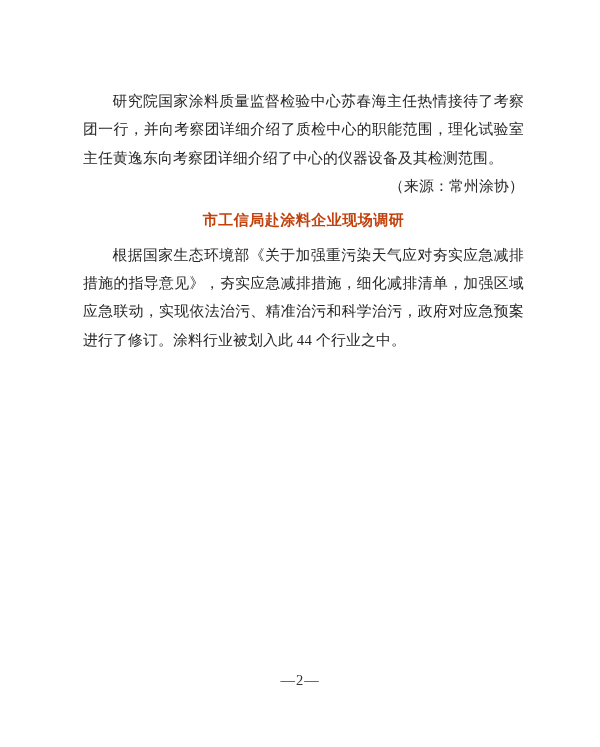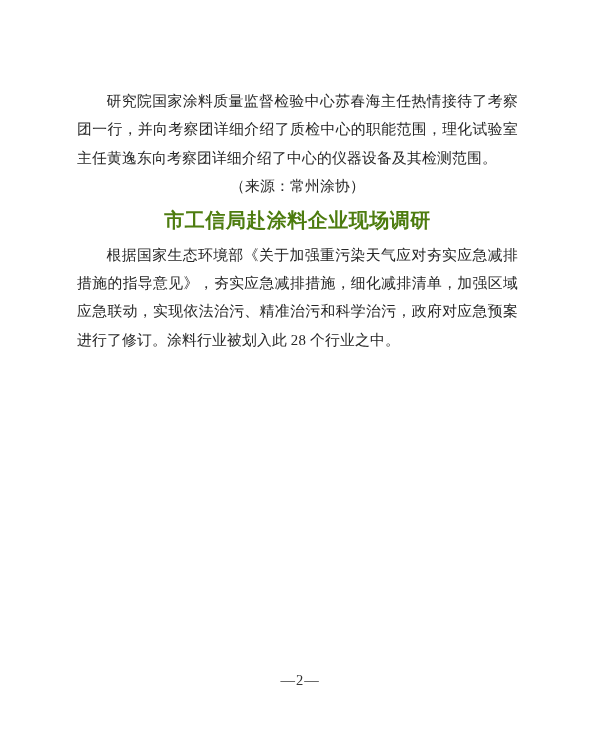--- a/index.html
+++ b/index.html
@@ -11,49 +11,49 @@
     position: relative;
     width: 600px;
     height: 747px;
     background: #ffffff;
     overflow: hidden;
     font-family: "Liberation Serif", "DejaVu Serif", serif;
     color: #262626;
   }
   .doc-body {
     position: absolute;
-    left: 77px;
+    left: 83px;
     top: 87px;
     width: 441px;
   }
   .para {
     margin: 0;
     font-size: 14.8px;
     line-height: 28.4px;
     text-align: justify;
     text-justify: inter-character;
     text-indent: 2em;
     letter-spacing: 0.2px;
     word-break: break-all;
   }
   .source-line {
     margin: 0;
     font-size: 14.8px;
     line-height: 28.4px;
-    text-align: center;
+    text-align: right;
     letter-spacing: 0.2px;
   }
   .article-title {
     margin: 4px 0 6px 0;
-    font-size: 20px;
+    font-size: 15px;
     line-height: 30px;
     font-weight: bold;
     text-align: center;
     letter-spacing: 0.5px;
-    color: #4d7c0f;
+    color: #c2410c;
   }
   .page-footer {
     position: absolute;
     left: 0;
     top: 670px;
     width: 100%;
     text-align: center;
     font-size: 14.5px;
     line-height: 20px;
     letter-spacing: 1px;
@@ -66,20 +66,20 @@
 <div class="page">
   <div class="doc-body">
 
     <p class="para">研究院国家涂料质量监督检验中心苏春海主任热情接待了考察团一行，并向考察团详细介绍了质检中心的职能范围，理化试验室主任黄逸东向考察团详细介绍了中心的仪器设备及其检测范围。</p>
 
 
     <p class="source-line">（来源：常州涂协）</p>
 
     <h2 class="article-title">市工信局赴涂料企业现场调研</h2>
 
-    <p class="para">根据国家生态环境部《关于加强重污染天气应对夯实应急减排措施的指导意见》，夯实应急减排措施，细化减排清单，加强区域应急联动，实现依法治污、精准治污和科学治污，政府对应急预案进行了修订。涂料行业被划入此 28 个行业之中。</p>
+    <p class="para">根据国家生态环境部《关于加强重污染天气应对夯实应急减排措施的指导意见》，夯实应急减排措施，细化减排清单，加强区域应急联动，实现依法治污、精准治污和科学治污，政府对应急预案进行了修订。涂料行业被划入此 44 个行业之中。</p>
 
 
 
   </div>
 
   <div class="page-footer">—2—</div>
 </div>
 
 </body></html>

